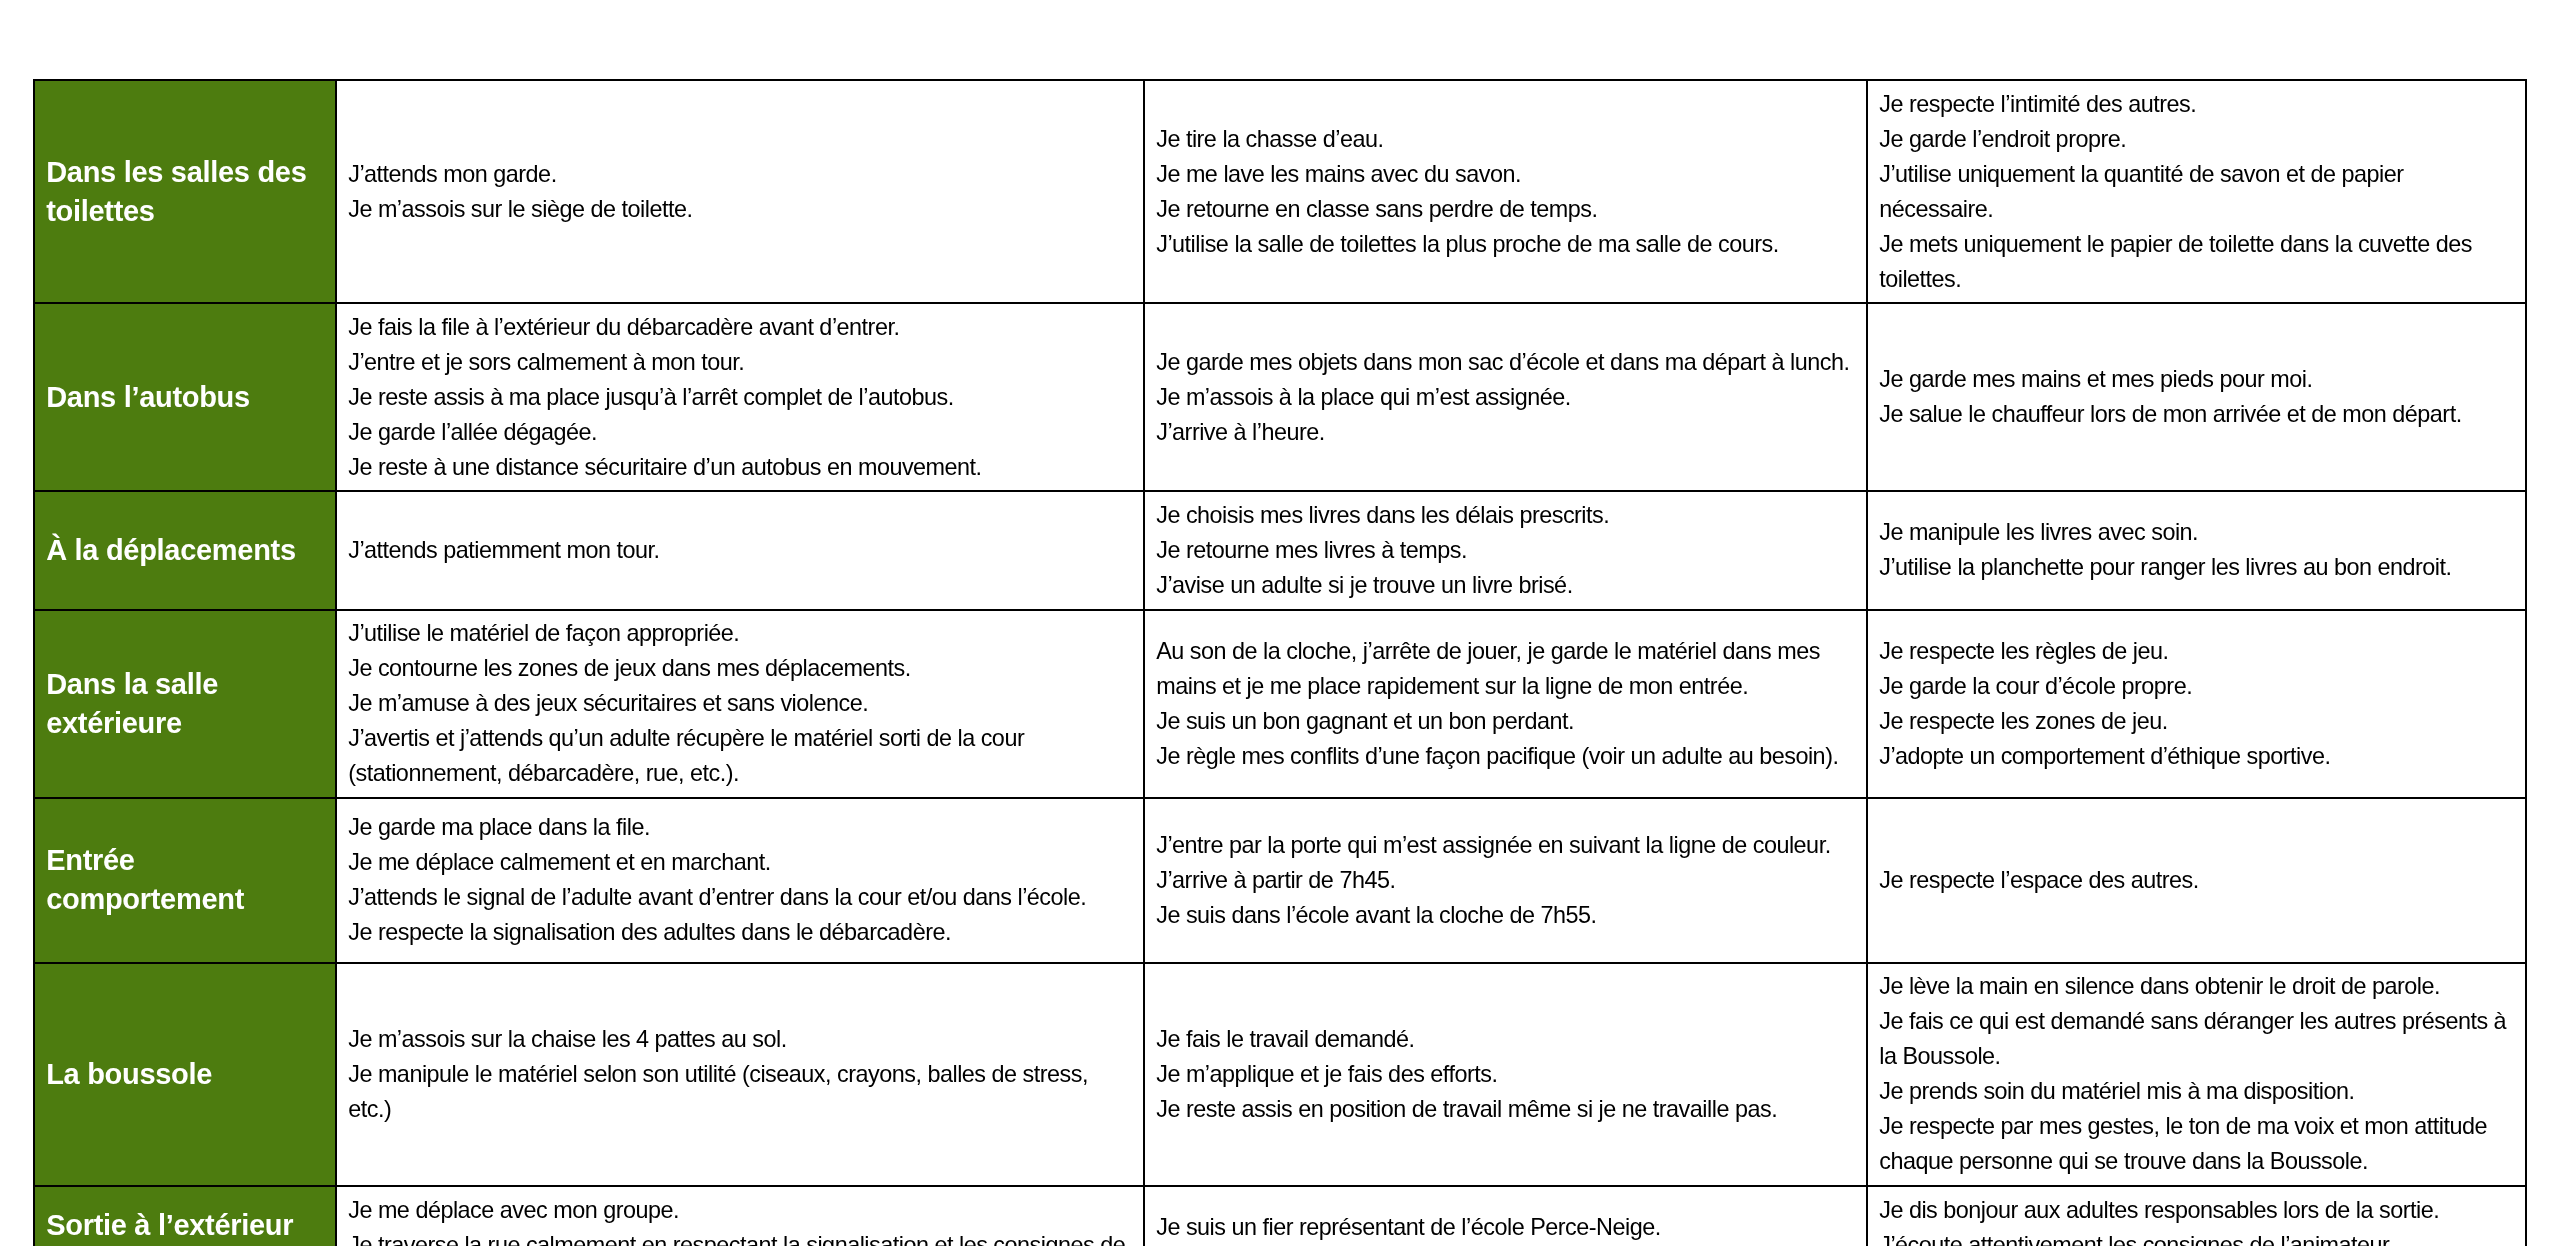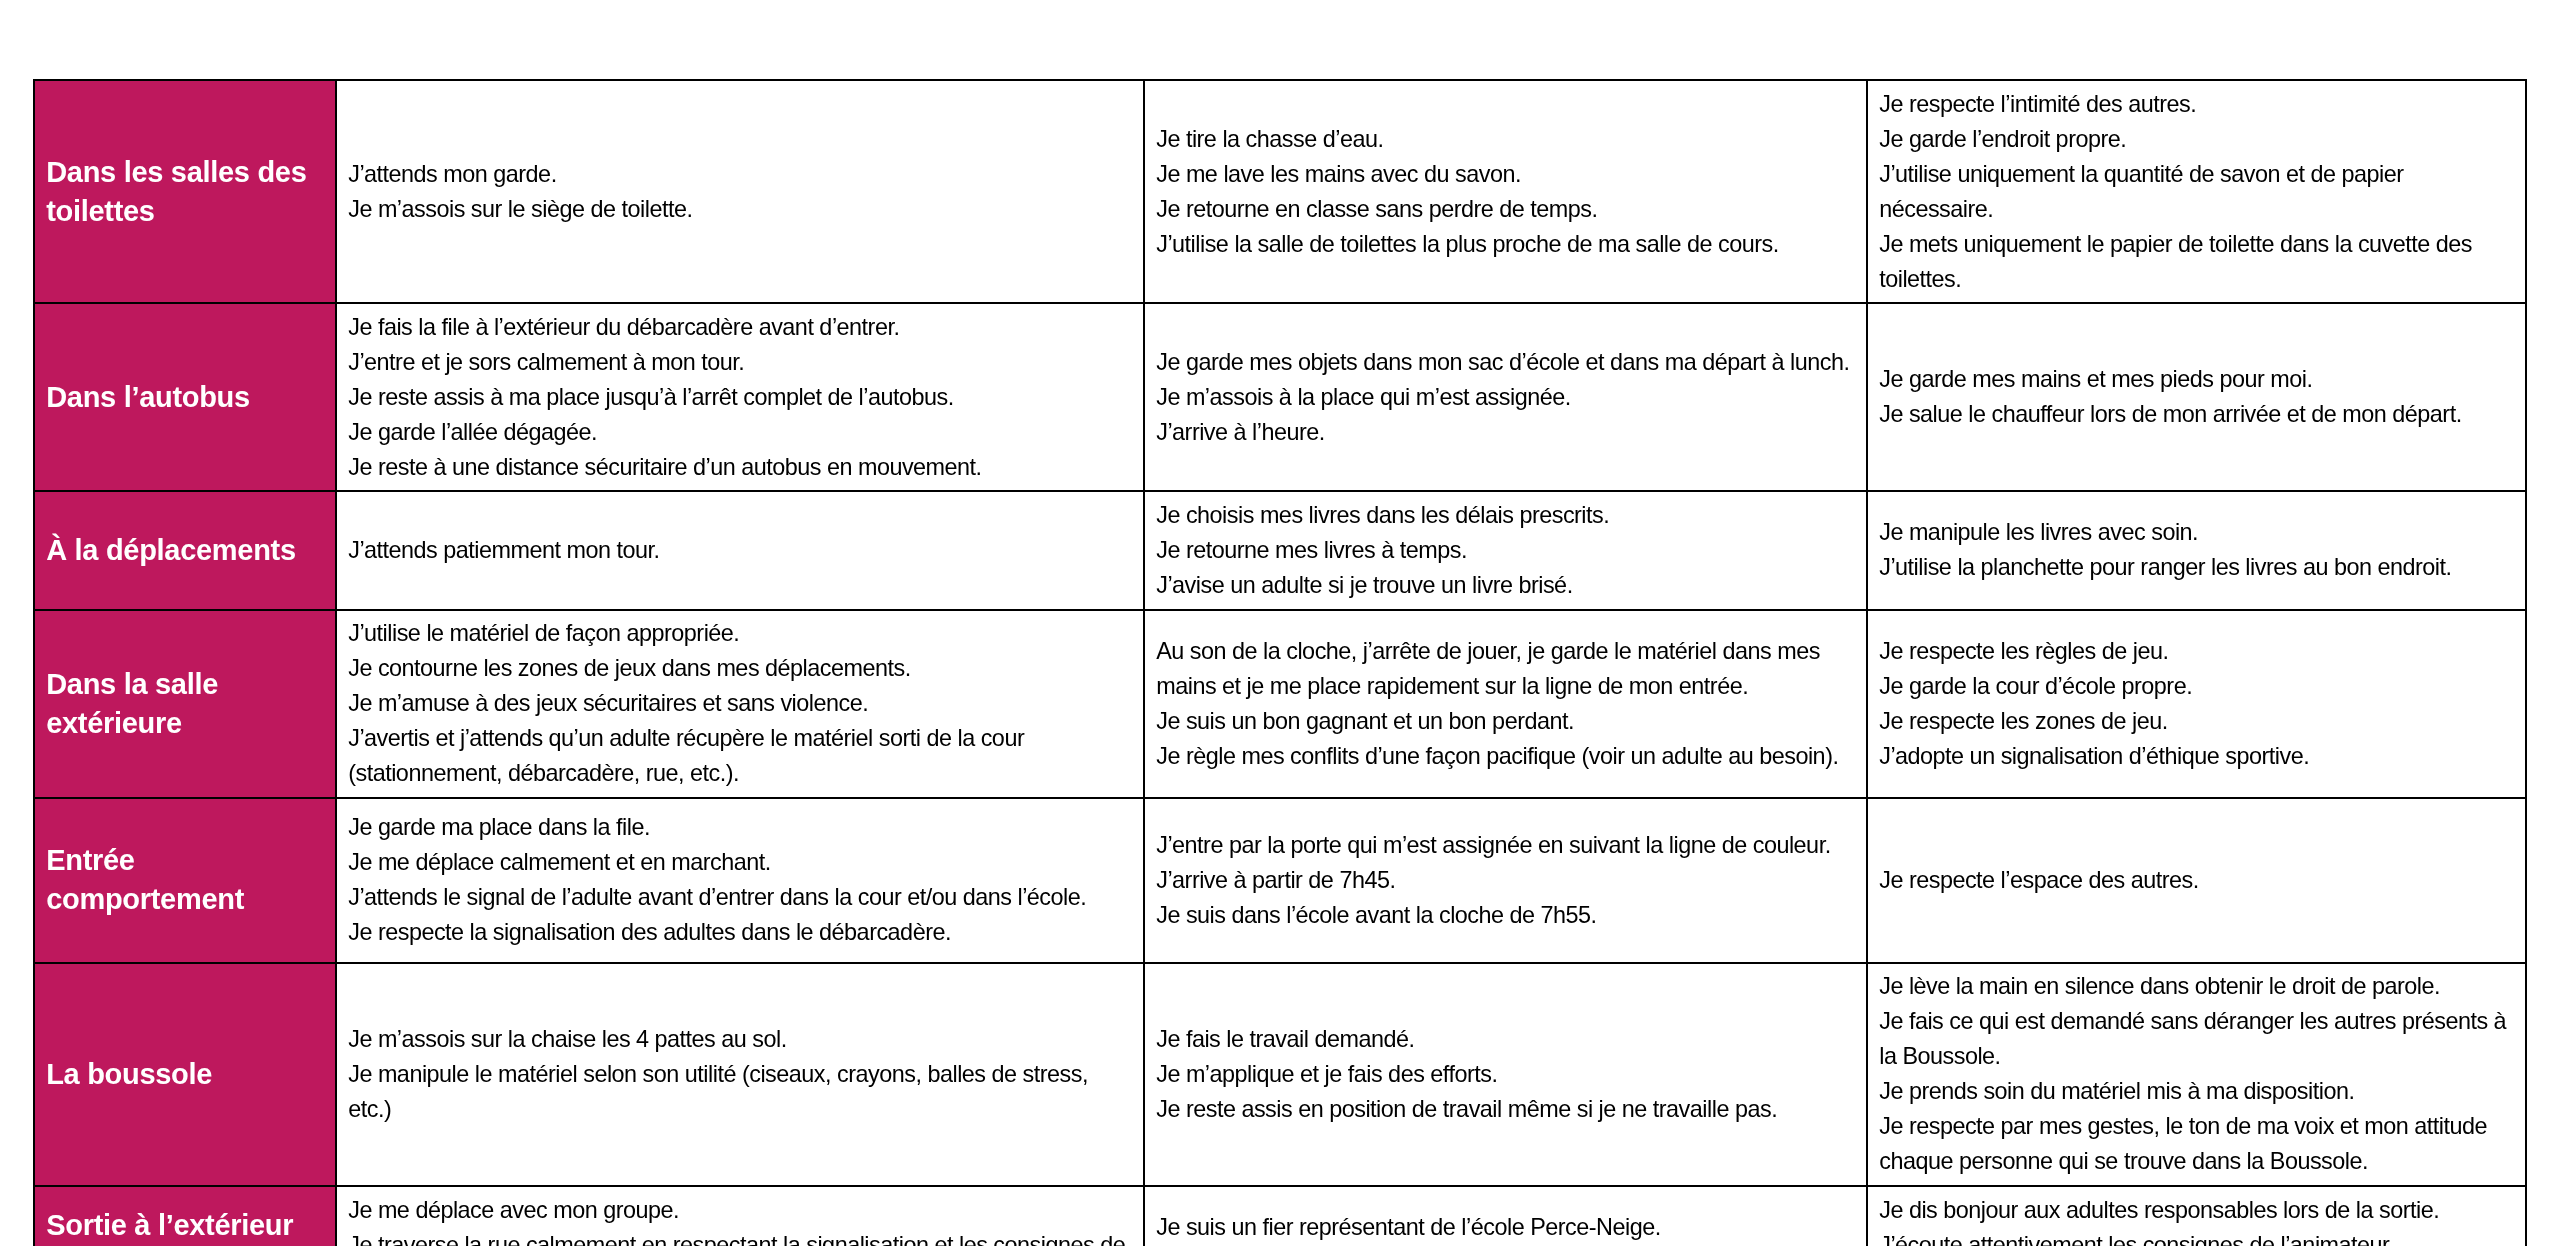--- a/index.html
+++ b/index.html
@@ -20,21 +20,21 @@
     table-layout: fixed;
     width: 2491px;
     background: #ffffff;
   }
   table.rules th, table.rules td {
     border: 2.8px solid #000000;
     vertical-align: middle;
     text-align: left;
   }
   table.rules th {
-    background: #be185d;
+    background: #4d7c0f;
     color: #ffffff;
     font-weight: bold;
     font-size: 29px;
     line-height: 39px;
     letter-spacing: -0.3px;
     padding: 5.6px 9.3px 5.6px 11.2px;
   }
   table.rules td {
     color: #000000;
     font-size: 23.4px;
@@ -108,21 +108,21 @@
         <td>J’utilise le matériel de façon appropriée.
 Je contourne les zones de jeux dans mes déplacements.
 Je m’amuse à des jeux sécuritaires et sans violence.
 J’avertis et j’attends qu’un adulte récupère le matériel sorti de la cour (stationnement, débarcadère, rue, etc.).</td>
         <td>Au son de la cloche, j’arrête de jouer,  je garde le matériel dans mes mains et je me place rapidement sur la ligne de mon entrée.
 Je suis un bon gagnant et un bon perdant.
 Je règle mes conflits d’une façon pacifique (voir un adulte au besoin).</td>
         <td>Je respecte les règles de jeu.
 Je garde la cour d’école propre.
 Je respecte les zones de jeu.
-J’adopte un signalisation d’éthique sportive.</td>
+J’adopte un comportement d’éthique sportive.</td>
       </tr>
       <tr class="r5">
         <th>Entrée comportement</th>
         <td>Je garde ma place dans la file.
 Je me déplace calmement et en marchant.
 J’attends le signal de l’adulte avant d’entrer dans la cour et/ou dans l’école.
 Je respecte la signalisation des adultes dans le débarcadère.</td>
         <td>J’entre par la porte qui m’est assignée en suivant la ligne de couleur.
 J’arrive à partir de 7h45.
 Je suis dans l’école avant la cloche de 7h55.</td>

